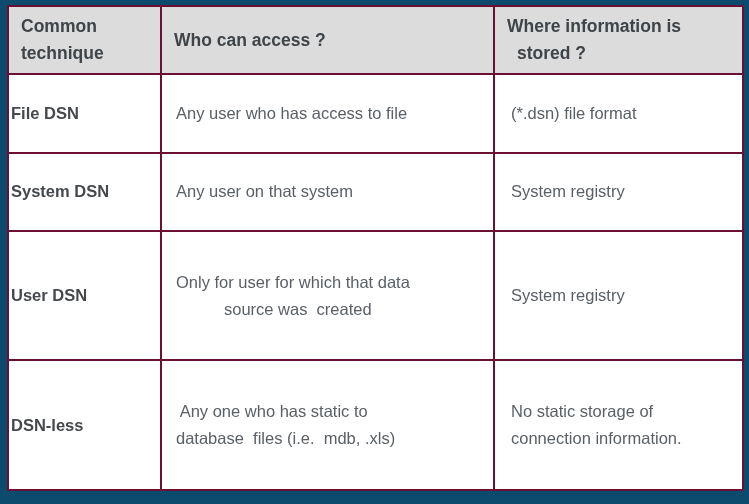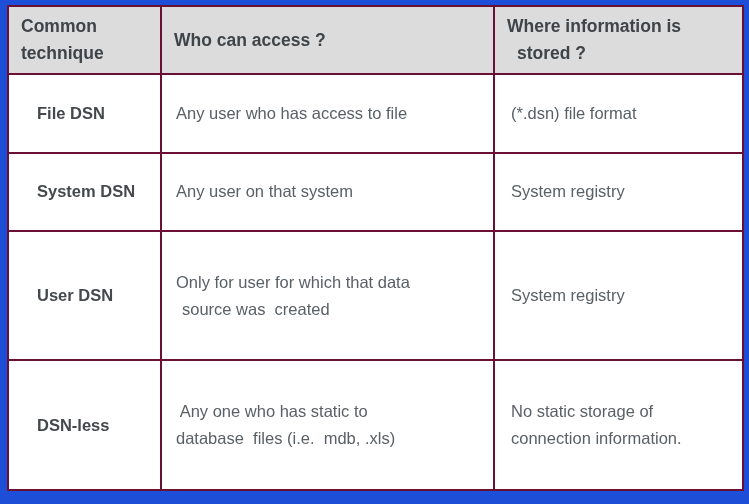--- a/index.html
+++ b/index.html
@@ -10,21 +10,21 @@
   body {
     width: 749px;
     height: 504px;
     overflow: hidden;
     font-family: "Liberation Sans", sans-serif;
   }
   .page {
     position: relative;
     width: 749px;
     height: 504px;
-    background: #1d4ed8;
+    background: #0c4a6e;
   }
   .table-wrap {
     position: absolute;
     left: 7px;
     top: 5px;
     width: 735px;
     height: 486px;
   }
   table.info-table {
     border-collapse: collapse;
@@ -63,30 +63,30 @@
   tbody td {
     font-size: 16.5px;
     color: #5a6066;
     line-height: 1.62;
     font-weight: normal;
   }
   tbody td.tech {
     font-weight: bold;
     color: #45494d;
     font-size: 16.5px;
-    padding-left: 28px;
+    padding-left: 2px;
   }
   tbody td.who {
     padding-left: 14px;
   }
   tbody td.where {
     padding-left: 16px;
   }
   .line { display: block; white-space: pre; }
-  .indent { padding-left: 6px; }
+  .indent { padding-left: 6px; margin-left: 42px; }
 </style>
 </head>
 <body>
 
 <div class="page">
   <div class="table-wrap">
     <table class="info-table">
       <colgroup>
         <col class="c1">
         <col class="c2">

